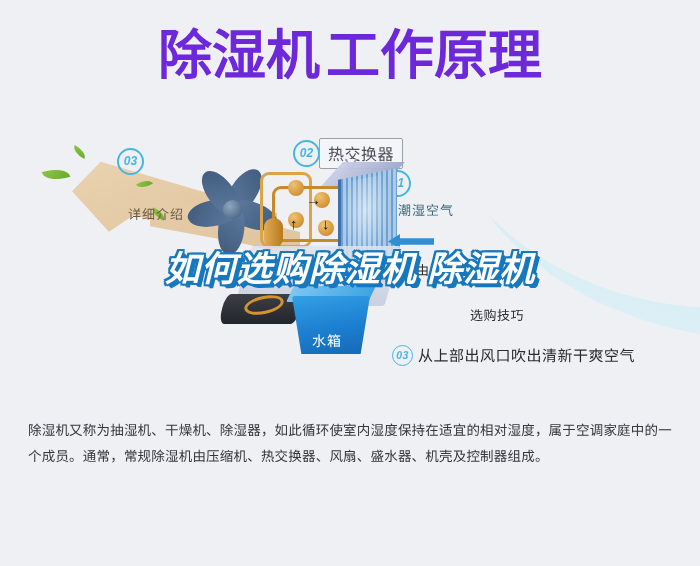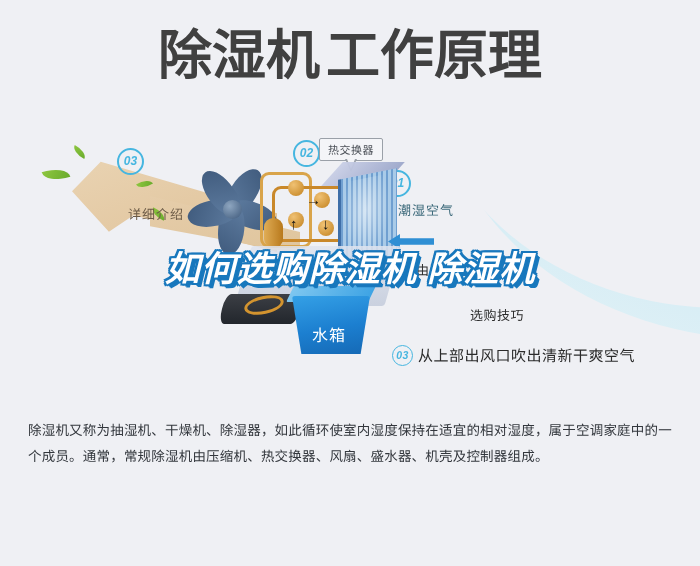--- a/index.html
+++ b/index.html
@@ -25,21 +25,21 @@
   
   .hero-title {
     position: absolute;
     left: 0;
     top: 24px;
     width: 700px;
     text-align: center;
     font-size: 54px;
     line-height: 62px;
     font-weight: bold;
-    color: #404040;
+    color: #6d28d9;
     letter-spacing: 1px;
     white-space: nowrap;
   }
   .hero-title .t-a { letter-spacing: 0px; }
   .hero-title .t-b { letter-spacing: 0px; margin-left: 6px; }
 
   
   .diagram {
     position: absolute;
     left: 0;
@@ -128,21 +128,21 @@
 
   
   .callout {
     position: absolute;
     left: 319px;
     top: 20px;
     padding: 2px 8px 3px;
     border: 1.6px solid #9aa0a8;
     border-radius: 2px;
     background: #f4f5f8;
-    font-size: 11px;
+    font-size: 16px;
     color: #4b5057;
     letter-spacing: .5px;
     white-space: nowrap;
   }
   .callout-tail {
     position: absolute;
     left: 345px;
     top: 41px;
     width: 0;
     height: 0;
@@ -323,22 +323,22 @@
     top: 168px;
     width: 82px;
     height: 16px;
     background: linear-gradient(100deg, #7fc7f0, #3da3e4);
     transform: skewX(-26deg);
     border-radius: 2px;
   }
   .tank-label {
     position: absolute;
     left: 312px;
-    top: 204px;
-    font-size: 16px;
+    top: 212px;
+    font-size: 14px;
     color: #ffffff;
     letter-spacing: 1px;
   }
 
   
   .step-line {
     position: absolute;
     font-size: 15px;
     color: #2b2b2b;
     white-space: nowrap;

